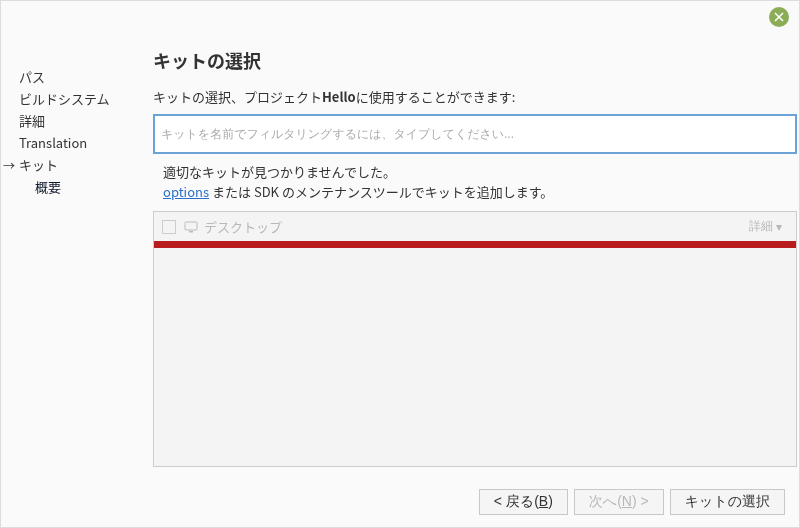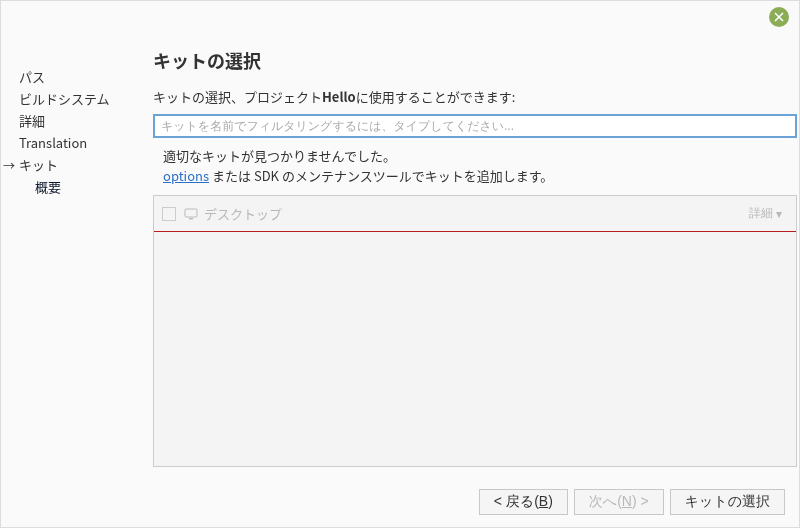--- a/index.html
+++ b/index.html
@@ -80,21 +80,21 @@
     font-weight: bold;
     margin: 6px 0 14px 0;
   }
   .instruction {
     font-size: 13px;
     margin-bottom: 8px;
   }
   .instruction b { font-weight: bold; }
   .filter-input {
     width: 100%;
-    height: 24px;
+    height: 40px;
     border: 2px solid #6aa3d5;
     padding: 2px 6px;
     font-size: 12px;
     background: #fff;
     color: #333;
     outline: none;
   }
   .filter-input::placeholder { color: #aaa; }
   .warning {
     font-size: 13px;
@@ -107,21 +107,21 @@
     border: 1px solid #ccc;
     background: #f4f4f4;
     min-height: 0;
     margin-bottom: 12px;
   }
   .kit-row {
     display: flex;
     align-items: center;
     height: 36px;
     padding: 0 8px;
-    border-bottom: 1px solid #b91c1c;
+    border-bottom: 7px solid #b91c1c;
     color: #b8b8b8;
   }
   .kit-row .cb {
     width: 14px;
     height: 14px;
     border: 1px solid #ccc;
     background: #f4f4f4;
     margin-right: 8px;
   }
   .kit-row .monitor {

